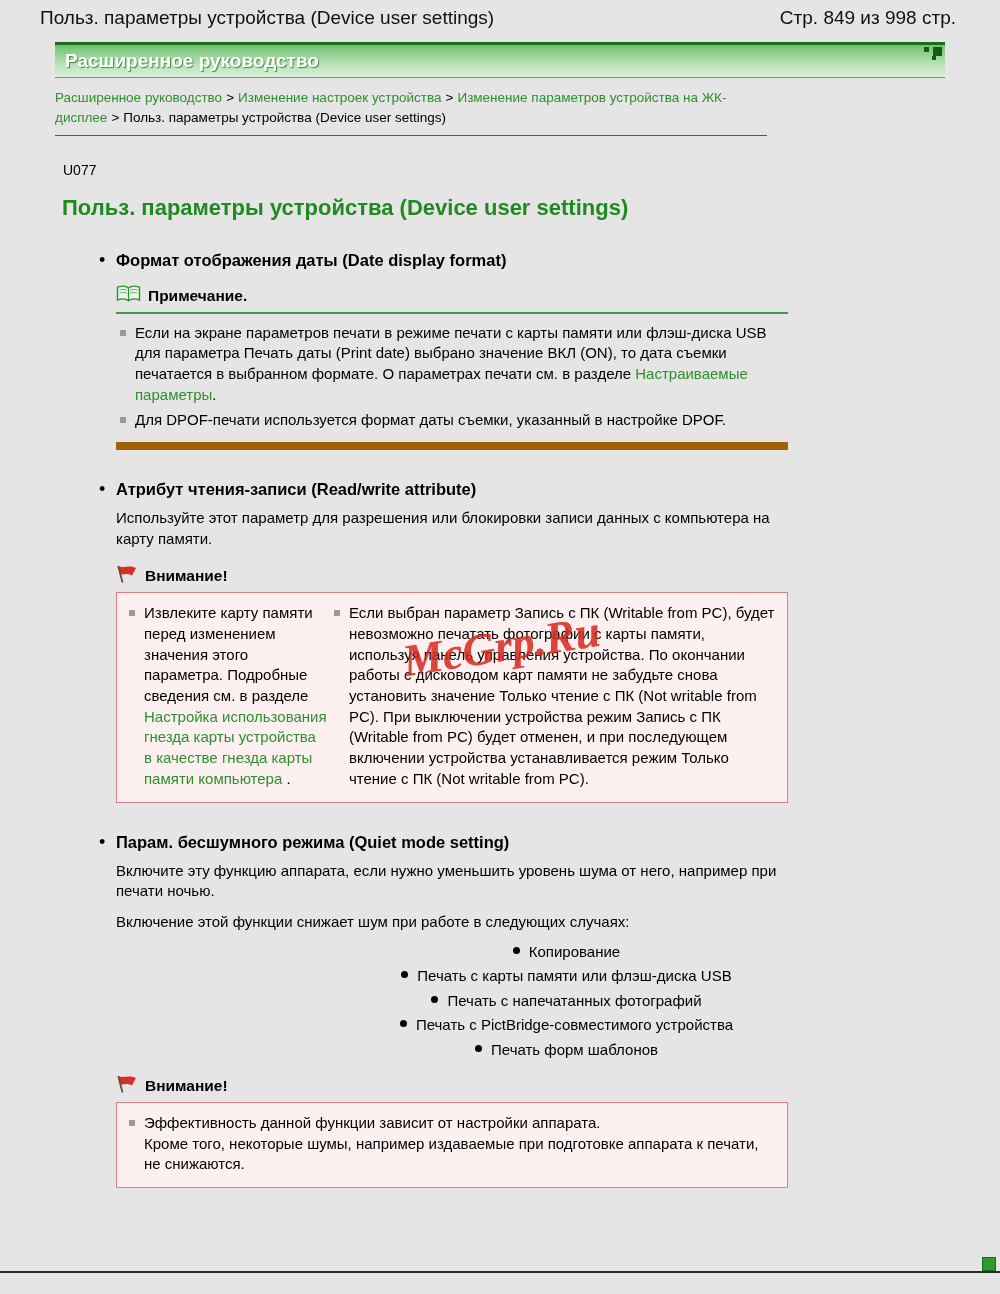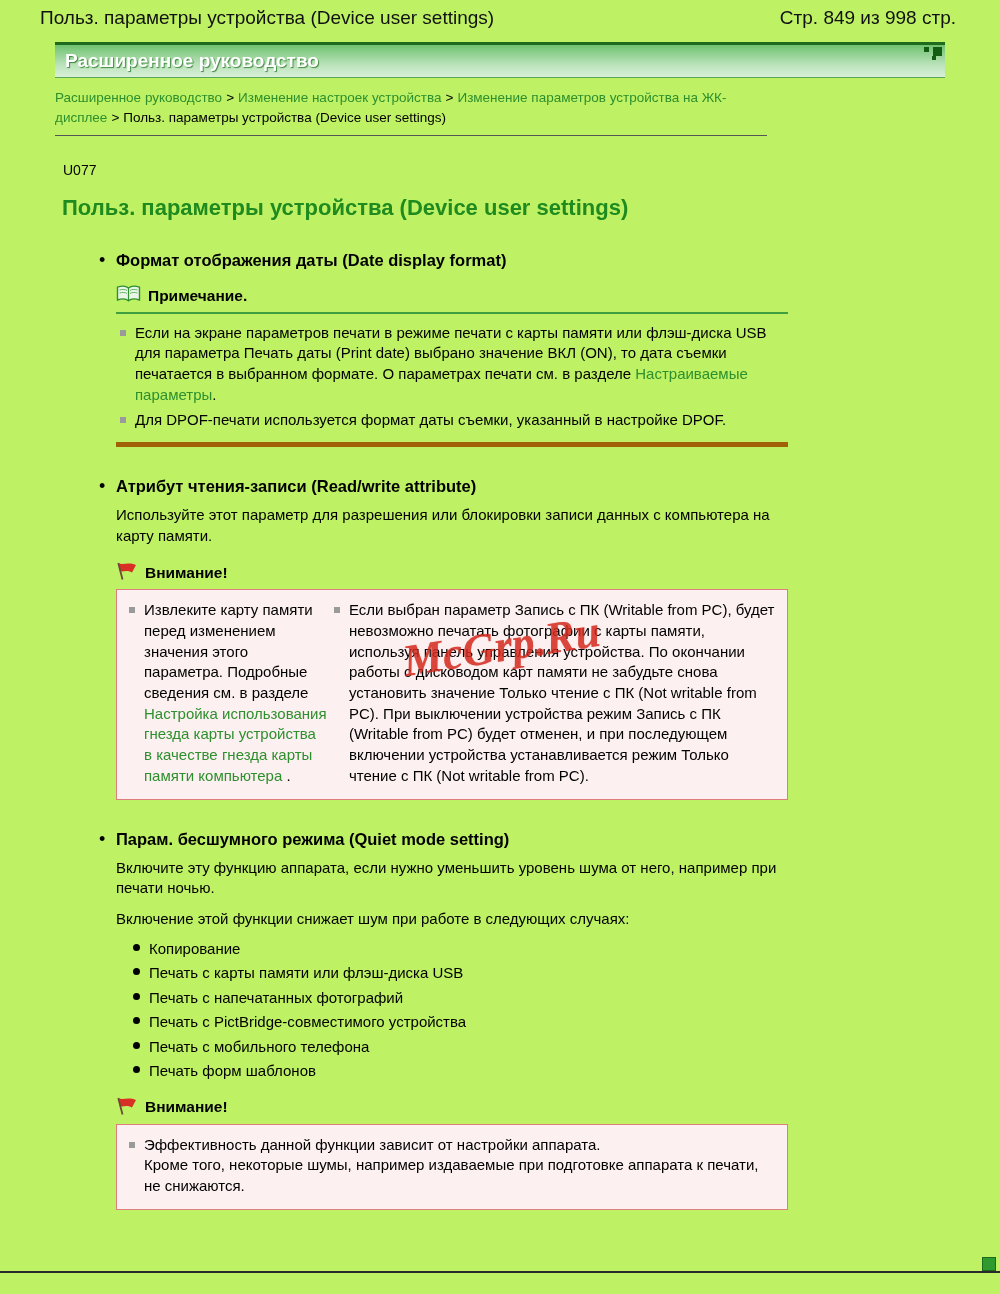--- a/index.html
+++ b/index.html
@@ -1,21 +1,21 @@
 <!DOCTYPE html>
 <html><head>
 <meta charset="utf-8">
 <style>
   * { margin:0; padding:0; box-sizing:border-box; }
   html,body { background:#fff; }
   a { text-decoration:none; cursor:pointer; }
 
   .page {
     position:relative; width:1000px; height:1294px; overflow:hidden;
-    background:#bef264; color:#000;
+    background:#e5e5e5; color:#000;
     font-family:"Liberation Sans","DejaVu Sans",sans-serif;
   }
 
   
   .top-header { display:flex; justify-content:space-between; align-items:flex-start; padding:7px 44px 0 40px; }
   .doc-title  { font-size:19px; color:#111; }
   .page-info  { font-size:19px; color:#111; }
 
   
   .banner {
@@ -48,34 +48,34 @@
   .section-title { display:inline; font-size:16.5px; font-weight:bold; }
 
   .para { margin:9px 0 0 95px; width:672px; font-size:15px; line-height:1.38; }
   .para-tight { margin-top:10px; }
 
   
   .note, .warning { margin:15px 0 0 95px; width:672px; }
   .box-head { display:flex; align-items:center; gap:7px; padding-bottom:5px; }
   .box-title { font-size:15.5px; font-weight:bold; }
   .note-body {
-    border-top:2px solid #3f9f3f; border-bottom:5px solid #a16207;
+    border-top:2px solid #3f9f3f; border-bottom:8px solid #a16207;
     padding:9px 2px 11px 2px; display:flex; flex-direction:column; gap:5px;
   }
   .warning-body {
     border:1px solid #e07e7e; background:#fdf0f0;
     padding:10px 10px 12px 10px; display:flex; flex-direction:row; gap:5px;
   }
   .item { position:relative; padding-left:17px; font-size:15px; line-height:1.38; }
   .item::before { content:""; position:absolute; left:2px; top:7px; width:6px; height:6px; background:#9a9a9a; }
   .green-link { color:#2d8f2d; }
   .block { display:block; }
 
   
-  .quiet-list { margin:9px 0 0 112px; display:flex; flex-direction:column; gap:5px; font-size:15px; line-height:1.3; }
+  .quiet-list { margin:9px 0 0 112px; display:flex; flex-direction:column; gap:5px; font-size:15px; line-height:1.3;align-items:center; }
   .quiet-item { position:relative; padding-left:16px; }
   .quiet-item::before { content:""; position:absolute; left:0; top:5px; width:7px; height:7px; border-radius:50%; background:#000; }
 
   
   .watermark {
     position:absolute; left:402px; top:620px; z-index:5;
     font-family:"Liberation Serif","DejaVu Serif",serif;
     font-style:italic; font-weight:bold; font-size:45px;
     color:#d4291d; transform:rotate(-9deg); opacity:0.85; pointer-events:none;
     text-shadow:0 0 1px rgba(212,41,29,0.5);
@@ -172,21 +172,20 @@
       <h2 class="section-title">Парам. бесшумного режима (Quiet mode setting)</h2>
     </div>
     <p class="para">Включите эту функцию аппарата, если нужно уменьшить уровень шума от него, например при печати ночью.</p>
     <p class="para para-tight">Включение этой функции снижает шум при работе в следующих случаях:</p>
 
     <div class="quiet-list">
       <div class="quiet-item">Копирование</div>
       <div class="quiet-item">Печать с карты памяти или флэш-диска USB</div>
       <div class="quiet-item">Печать с напечатанных фотографий</div>
       <div class="quiet-item">Печать с PictBridge-совместимого устройства</div>
-      <div class="quiet-item">Печать с мобильного телефона</div>
       <div class="quiet-item">Печать форм шаблонов</div>
     </div>
 
     <div class="warning">
       <div class="box-head">
         <span>
           <svg width="22" height="19" viewBox="0 0 22 19">
             <path d="M2 2 C7 4.5 12 0.5 20 4 L16 11.5 C10 8.5 7 11.5 4 10 Z" fill="#d93025"></path>
             <line x1="2.3" y1="2" x2="6.5" y2="18.5" stroke="#6b4a3a" stroke-width="1.8"></line>
           </svg>

